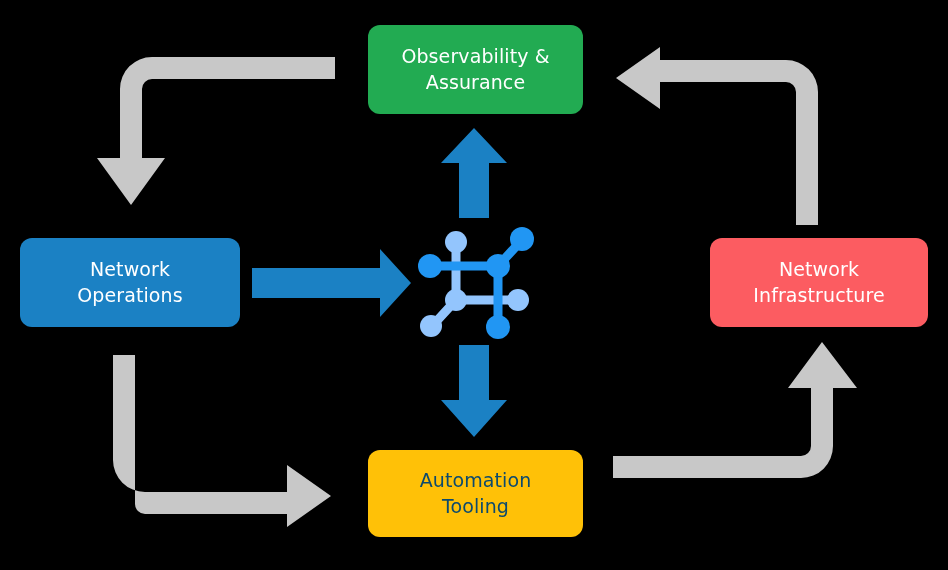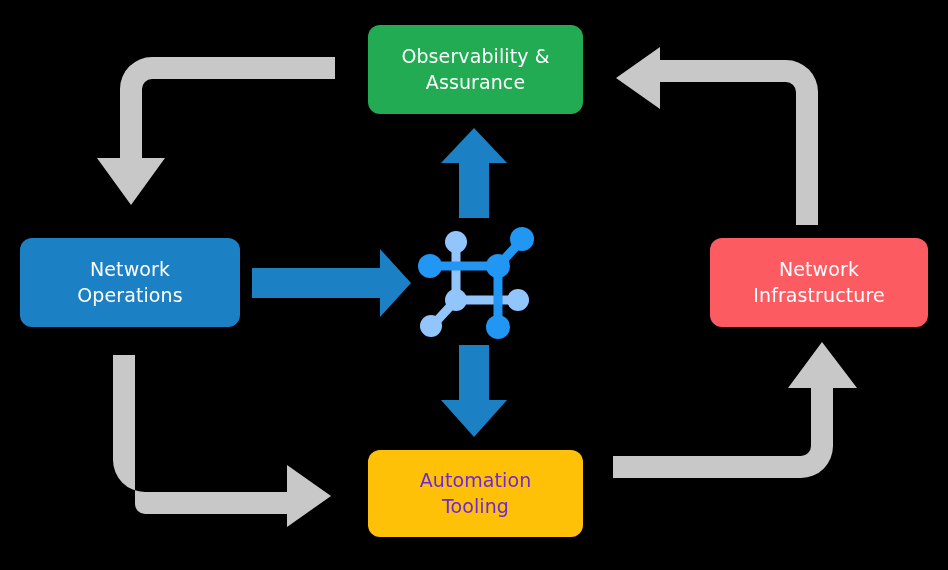--- a/index.html
+++ b/index.html
@@ -157,18 +157,18 @@
   <div class="node-box" id="box-network-operations" style="background: rgb(27, 129, 196); color: rgb(255, 255, 255);">
     <span class="box-label">Network
 Operations</span>
   </div>
 
   <div class="node-box" id="box-network-infrastructure" style="background: rgb(252, 92, 97); color: rgb(255, 255, 255);">
     <span class="box-label">Network
 Infrastructure</span>
   </div>
 
-  <div class="node-box" id="box-automation-tooling" style="background: rgb(255, 193, 7); color: #6d28d9;">
+  <div class="node-box" id="box-automation-tooling" style="background: rgb(255, 193, 7); color: #0c4a6e;">
     <span class="box-label">Automation
 Tooling</span>
   </div>
 
 </div>
 
 </body></html>

